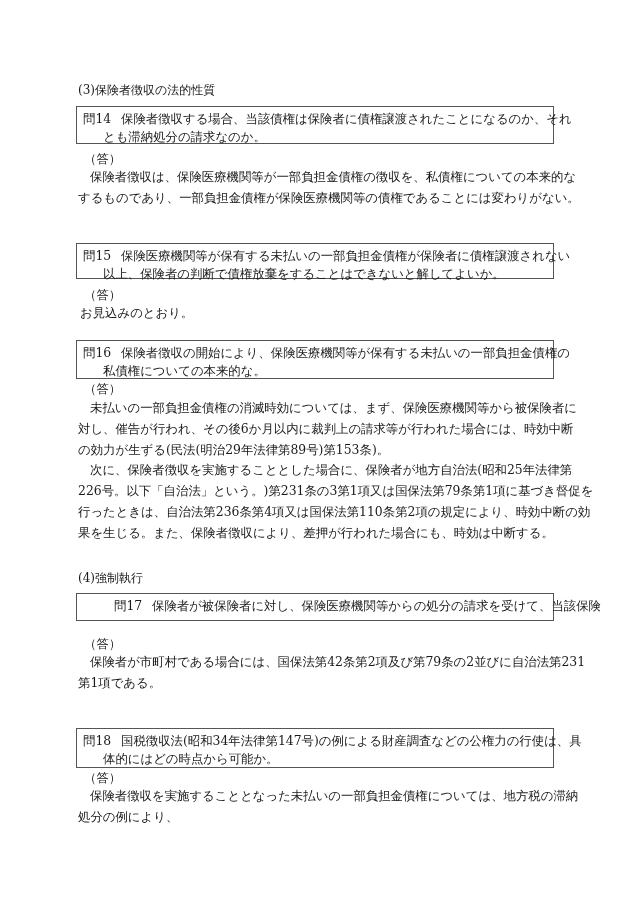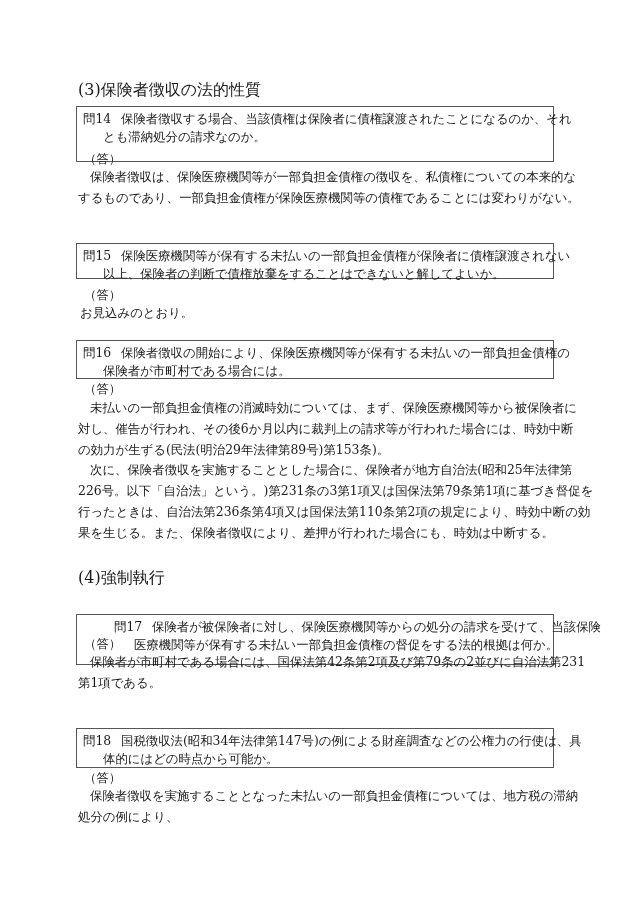--- a/index.html
+++ b/index.html
@@ -3,82 +3,81 @@
 <meta charset="utf-8">
 <style>
   html, body { margin: 0; padding: 0; background: #ffffff; }
   body {
     width: 630px; height: 916px; position: relative; overflow: hidden;
     font-family: "DejaVu Serif", "Liberation Serif", serif;
     color: #1a1a1a;
     font-size: 12.4px;
   }
   .abs { position: absolute; }
-  .heading { left: 78px; font-size: 16px; line-height: 16px; white-space: nowrap; }
+  .heading { left: 78px; font-size: 12px; line-height: 16px; white-space: nowrap; }
   .qbox {
     left: 76px; width: 478px;
     border: 1.5px solid #555;
     box-sizing: border-box;
     padding: 3px 6px 3px 6px;
     line-height: 18px;
   }
   .qline { white-space: nowrap; }
   .qline.indent { padding-left: 20px; }
   .qnum { display: inline-block; width: 38px; }
   .ans-label { left: 84px; line-height: 16px; }
   .para { left: 78px; width: 476px; line-height: 21px; }
   .para .pl { white-space: nowrap; display: block; }
   .para .pl.first { padding-left: 12px; }
 </style>
 </head>
 <body>
 
 <div class="abs heading" style="top:82px;">(3)保険者徴収の法的性質</div>
 
-<div class="abs qbox" style="top:106px; height:56px;">
+<div class="abs qbox" style="top:106px; height:38px;">
   <div class="qline"><span class="qnum">問14</span><span>保険者徴収する場合、当該債権は保険者に債権譲渡されたことになるのか、それ</span></div>
   <div class="qline indent">とも滞納処分の請求なのか。</div>
 </div>
 <div class="abs ans-label" style="top:151px;">（答）</div>
 <div class="abs para" style="top:166px;">
   <span class="pl first">保険者徴収は、保険医療機関等が一部負担金債権の徴収を、私債権についての本来的な</span>
   <span class="pl">するものであり、一部負担金債権が保険医療機関等の債権であることには変わりがない。</span>
 </div>
 
 <div class="abs qbox" style="top:243px; height:36px;">
   <div class="qline"><span class="qnum">問15</span><span>保険医療機関等が保有する未払いの一部負担金債権が保険者に債権譲渡されない</span></div>
   <div class="qline indent">以上、保険者の判断で債権放棄をすることはできないと解してよいか。</div>
 </div>
 <div class="abs ans-label" style="top:287px;">（答）</div>
 <div class="abs para" style="top:302px;">
   <span class="pl first" style="padding-left:2px;">お見込みのとおり。</span>
 </div>
 
 <div class="abs qbox" style="top:340px; height:39px;">
   <div class="qline"><span class="qnum">問16</span><span>保険者徴収の開始により、保険医療機関等が保有する未払いの一部負担金債権の</span></div>
-  <div class="qline indent">保険者が市町村である場合には。</div>
+  <div class="qline indent">私債権についての本来的な。</div>
 </div>
 <div class="abs ans-label" style="top:381px;">（答）</div>
 <div class="abs para" style="top:397px;">
   <span class="pl first">未払いの一部負担金債権の消滅時効については、まず、保険医療機関等から被保険者に</span>
   <span class="pl">対し、催告が行われ、その後6か月以内に裁判上の請求等が行われた場合には、時効中断</span>
   <span class="pl">の効力が生ずる(民法(明治29年法律第89号)第153条)。</span>
 </div>
 <div class="abs para" style="top:459px;">
   <span class="pl first">次に、保険者徴収を実施することとした場合に、保険者が地方自治法(昭和25年法律第</span>
   <span class="pl">226号。以下「自治法」という。)第231条の3第1項又は国保法第79条第1項に基づき督促を</span>
   <span class="pl">行ったときは、自治法第236条第4項又は国保法第110条第2項の規定により、時効中断の効</span>
   <span class="pl">果を生じる。また、保険者徴収により、差押が行われた場合にも、時効は中断する。</span>
 </div>
 
 <div class="abs heading" style="top:570px;">(4)強制執行</div>
 
-<div class="abs qbox" style="top:614px; height:51px;padding-left:37px;">
+<div class="abs qbox" style="top:593px; height:28px;padding-left:37px;">
   <div class="qline"><span class="qnum">問17</span><span>保険者が被保険者に対し、保険医療機関等からの処分の請求を受けて、当該保険</span></div>
-  <div class="qline indent">医療機関等が保有する未払い一部負担金債権の督促をする法的根拠は何か。</div>
 </div>
 <div class="abs ans-label" style="top:636px;">（答）</div>
 <div class="abs para" style="top:651px;">
   <span class="pl first">保険者が市町村である場合には、国保法第42条第2項及び第79条の2並びに自治法第231</span>
   <span class="pl">第1項である。</span>
 </div>
 
 <div class="abs qbox" style="top:728px; height:40px;">
   <div class="qline"><span class="qnum">問18</span><span>国税徴収法(昭和34年法律第147号)の例による財産調査などの公権力の行使は、具</span></div>
   <div class="qline indent">体的にはどの時点から可能か。</div>

